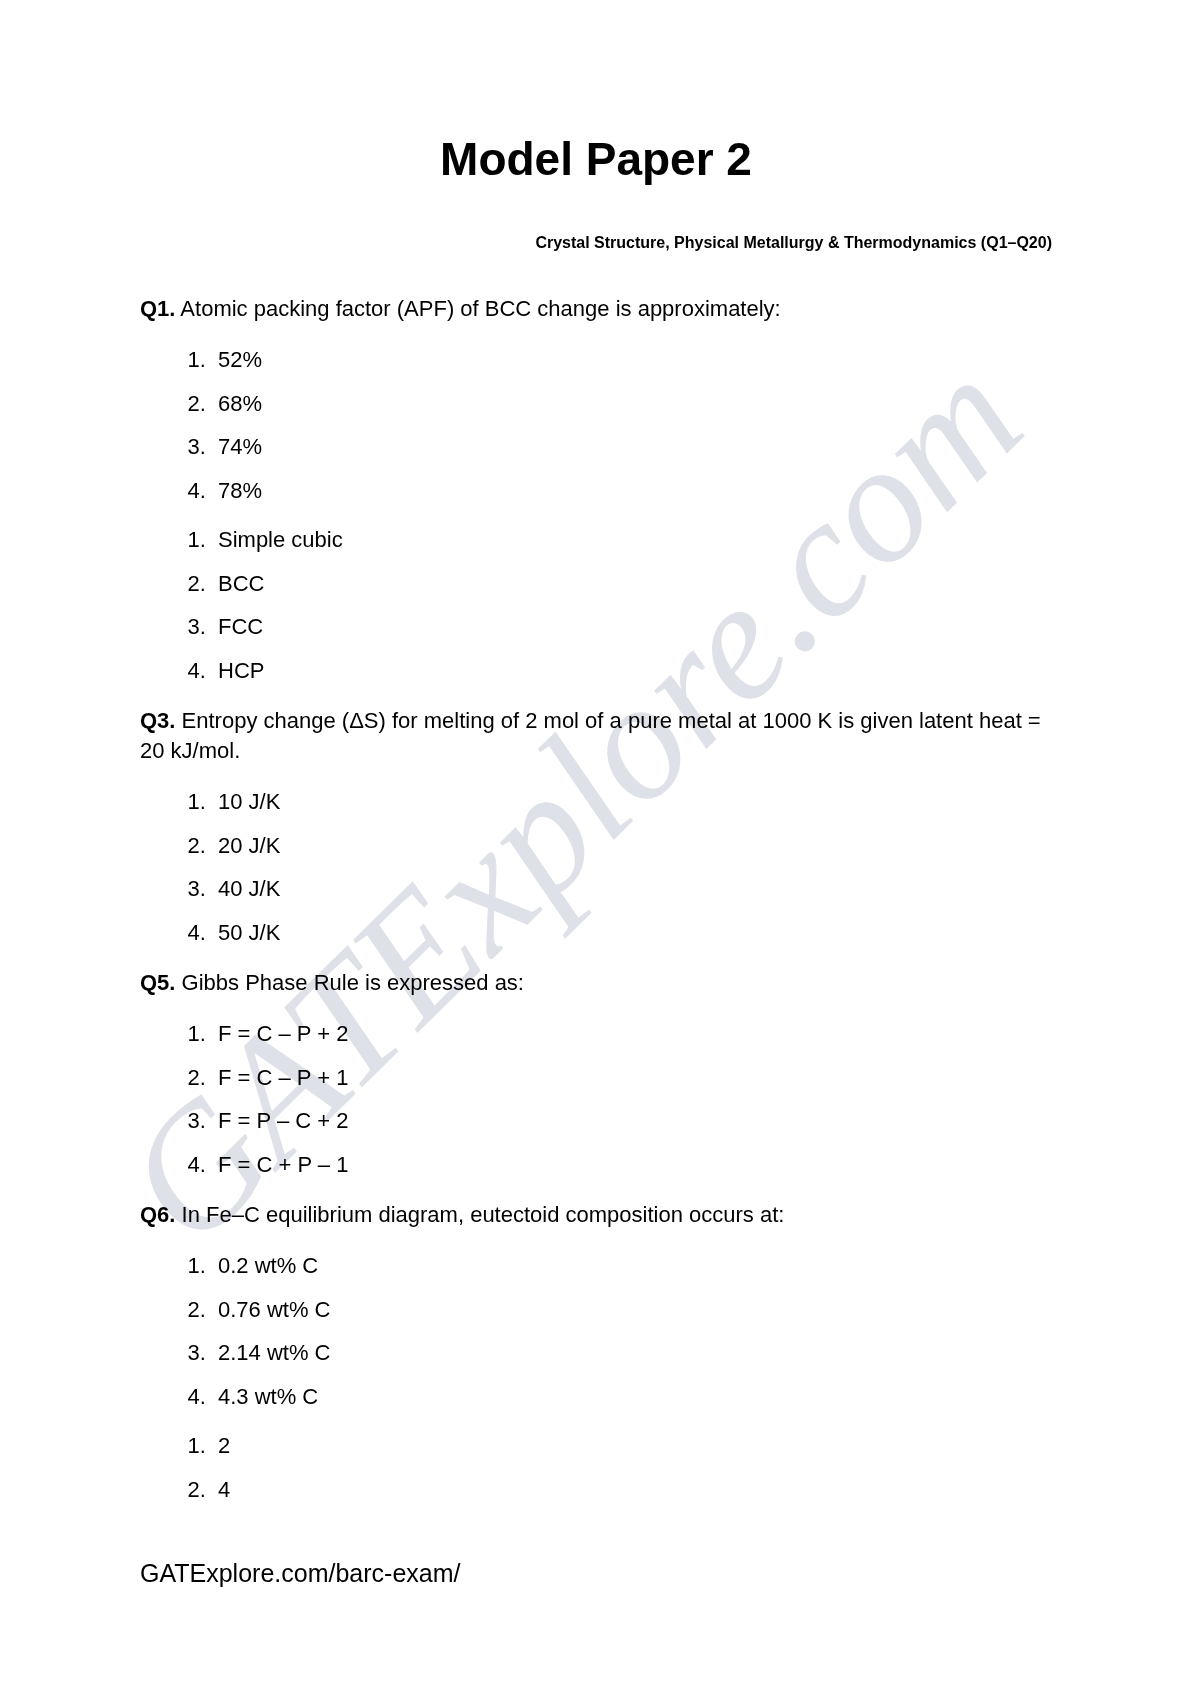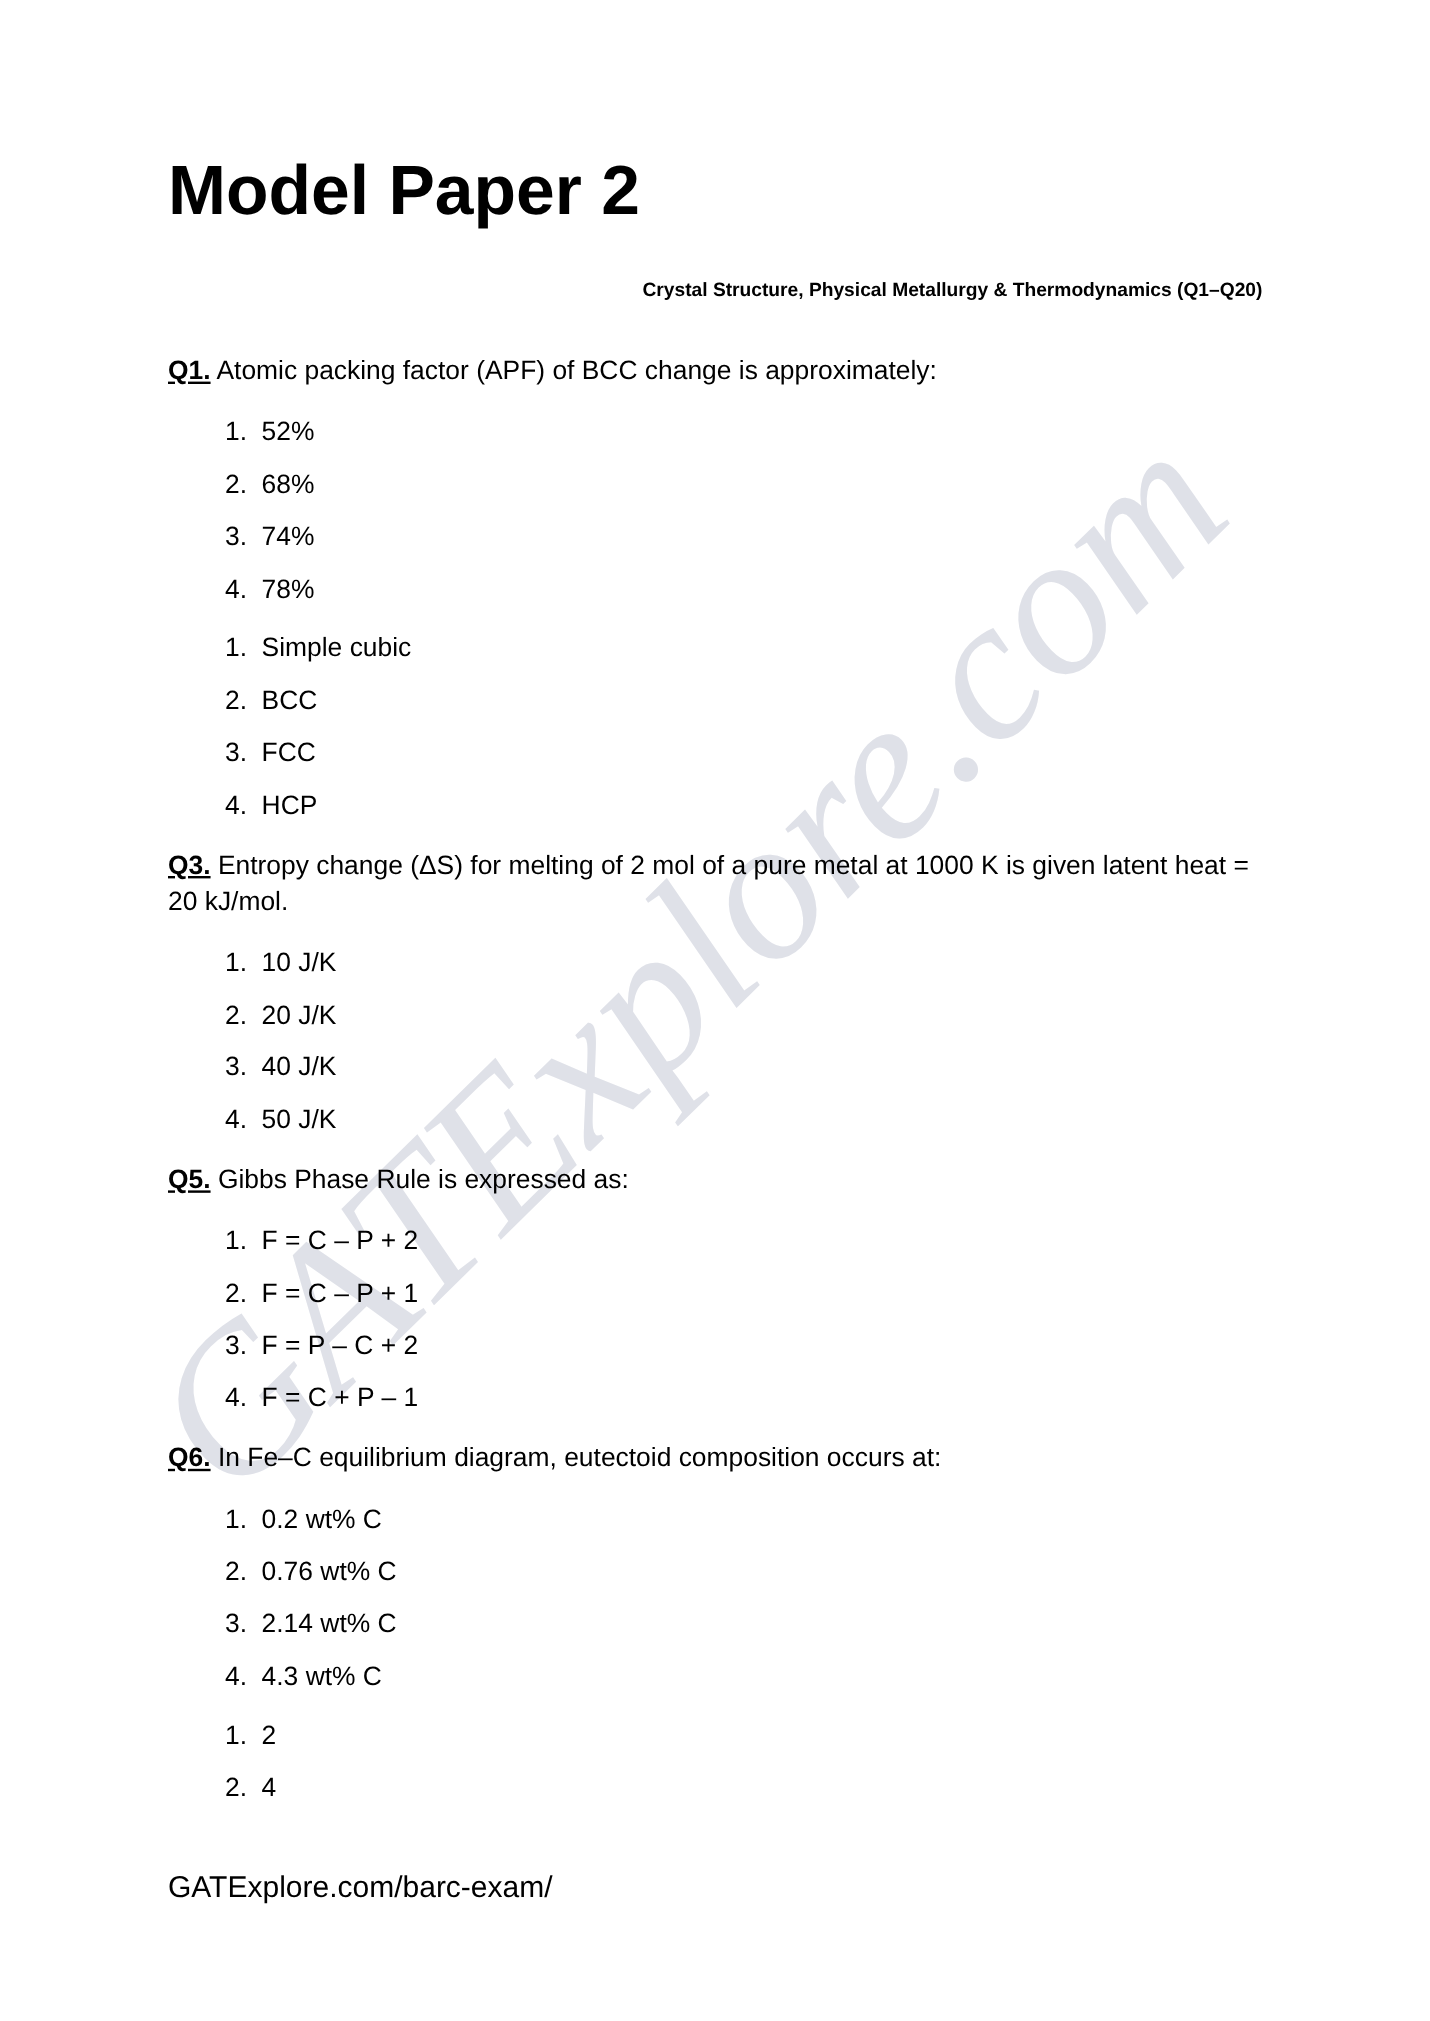--- a/index.html
+++ b/index.html
@@ -26,38 +26,38 @@
     transform-origin:0 136px;
     user-select:none;
   }
   .content{
     position:relative;
     margin:0 140px;
     width:912px;
   }
   h1.title{
     margin:134px 0 0 0;
-    font-size:58px;
+    font-size:46px;
     line-height:50px;
     font-weight:bold;
-    text-align:left;
+    text-align:center;
   }
   h2.section-heading{
     margin:44px 0 36px 0;
     font-size:16px;
     line-height:30px;
     font-weight:bold;
     text-align:right;
   }
   p.question{
     margin:22px 0;
     font-size:22px;
     line-height:30px;
   }
-  p.question b{font-weight:bold;text-decoration:underline;}
+  p.question b{font-weight:bold;}
   ol.options{
     margin:22px 0;
     padding:0 0 0 56px;
     font-size:22px;
     line-height:27.5px;
     list-style:decimal outside;
   }
   ol.options li{margin:16px;padding:0 0 0 6px;}
   p.footer{
     margin:55px 0 0 0;

